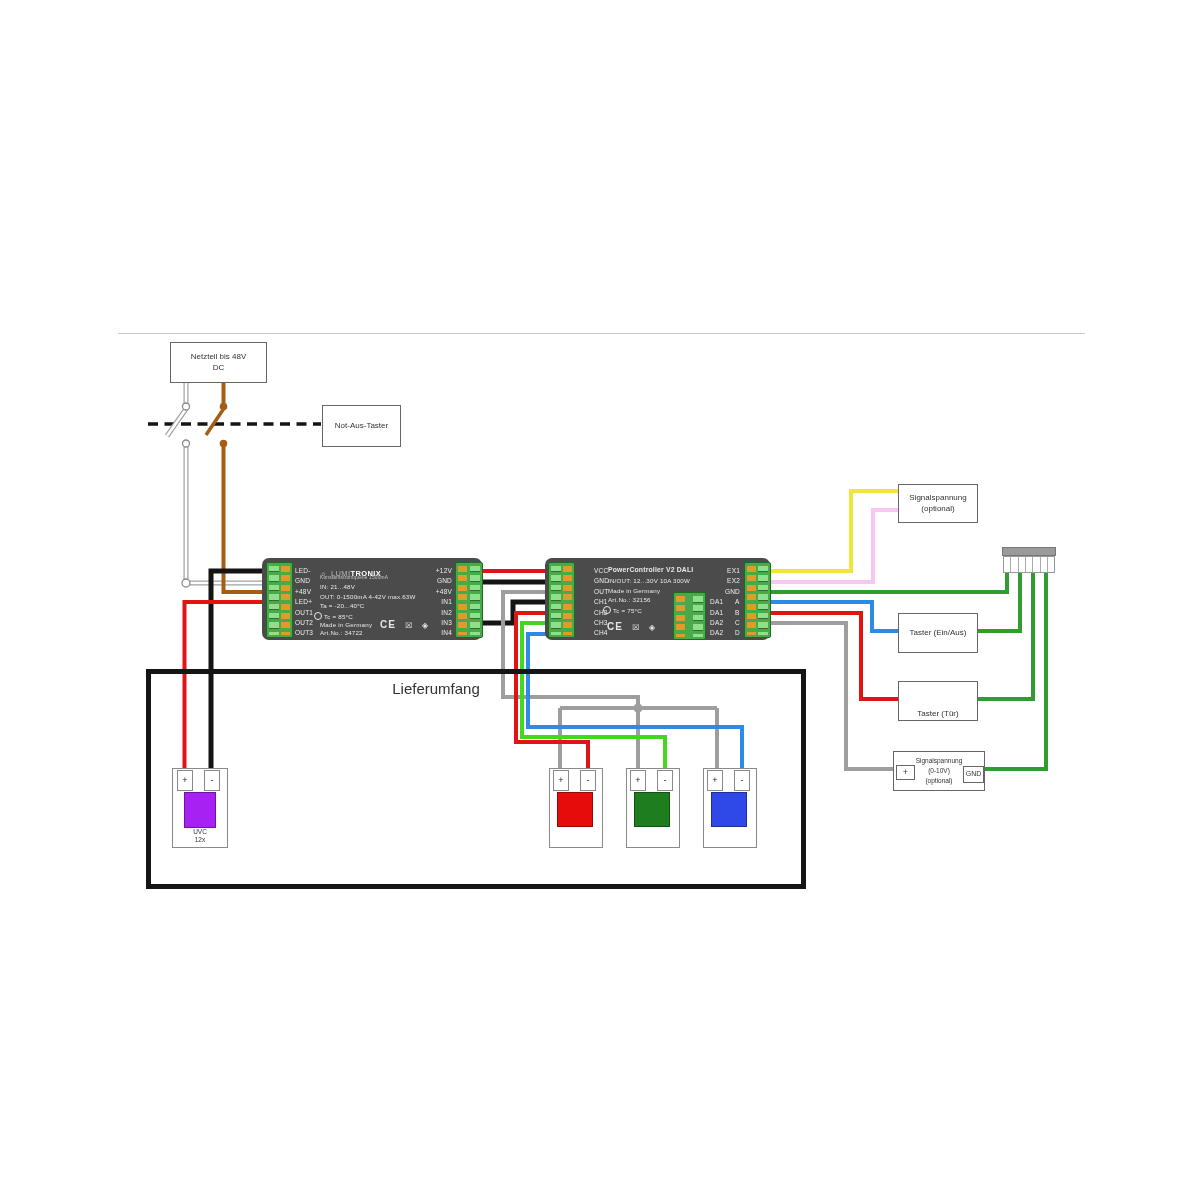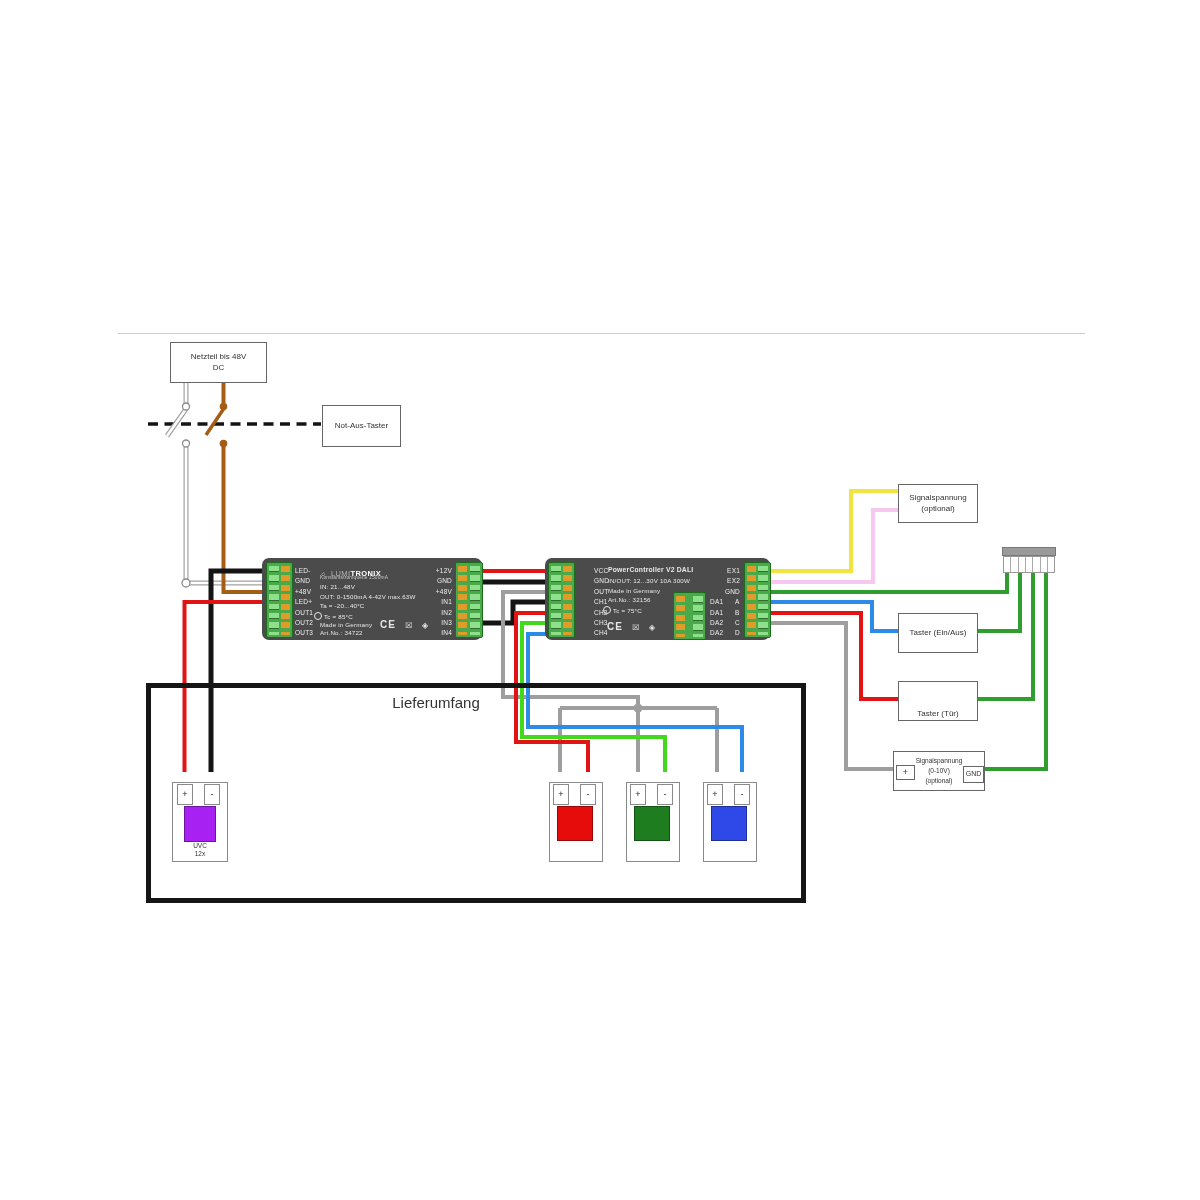--- a/index.html
+++ b/index.html
@@ -17,21 +17,21 @@
   .tblock::after{content:"";position:absolute;top:2px;bottom:2px;width:10px;
        background:repeating-linear-gradient(180deg,#8fe08b 1px,#8fe08b 6.5px,rgba(0,0,0,.35) 6.5px,rgba(0,0,0,.35) 7.5px,rgba(0,0,0,0) 7.5px,rgba(0,0,0,0) 10.4px);}
   .screws-right::before{right:2px}.screws-right::after{left:2px}
   .screws-left::before{left:2px}.screws-left::after{right:2px}
   .tcol{position:absolute;display:flex;flex-direction:column;}
   .tcol span{height:10.4px;line-height:10.4px;font-size:6.5px;letter-spacing:.2px;white-space:nowrap;}
   .dline{position:absolute;white-space:nowrap;font-size:6.2px;color:#e8e8e8;letter-spacing:.2px;}
   .ring{display:inline-block;width:6px;height:6px;border:1px solid #e8e8e8;border-radius:50%;
         vertical-align:-1px;margin-right:2px;}
   .scope{position:absolute;left:146px;top:669px;width:660px;height:220px;border:5px solid #151515;
-         background:transparent;z-index:2;box-sizing:border-box;margin-top:14px;}
+         background:transparent;z-index:2;box-sizing:border-box;}
   .scope-label{position:absolute;left:190px;top:6px;width:190px;text-align:center;
          font-size:15px;color:#333;}
   .module{position:absolute;width:52px;height:78px;background:#fff;border:1.5px solid #8a8a8a;z-index:3;}
   .module .term{position:absolute;top:1px;width:14px;height:19px;border:1px solid #8a8a8a;
          font-size:9px;line-height:18px;text-align:center;color:#222;background:#fff;}
   .module .chip{position:absolute;top:23px;width:34px;height:33px;border:1px solid rgba(0,0,0,.35);}
   .module .mlabel{position:absolute;left:0;width:100%;text-align:center;font-size:6.5px;color:#333;line-height:1;}
   .chip-purple{background:#a722f2;}
   .chip-red{background:#e60c0c;}
   .chip-green{background:#1e7d1e;}

